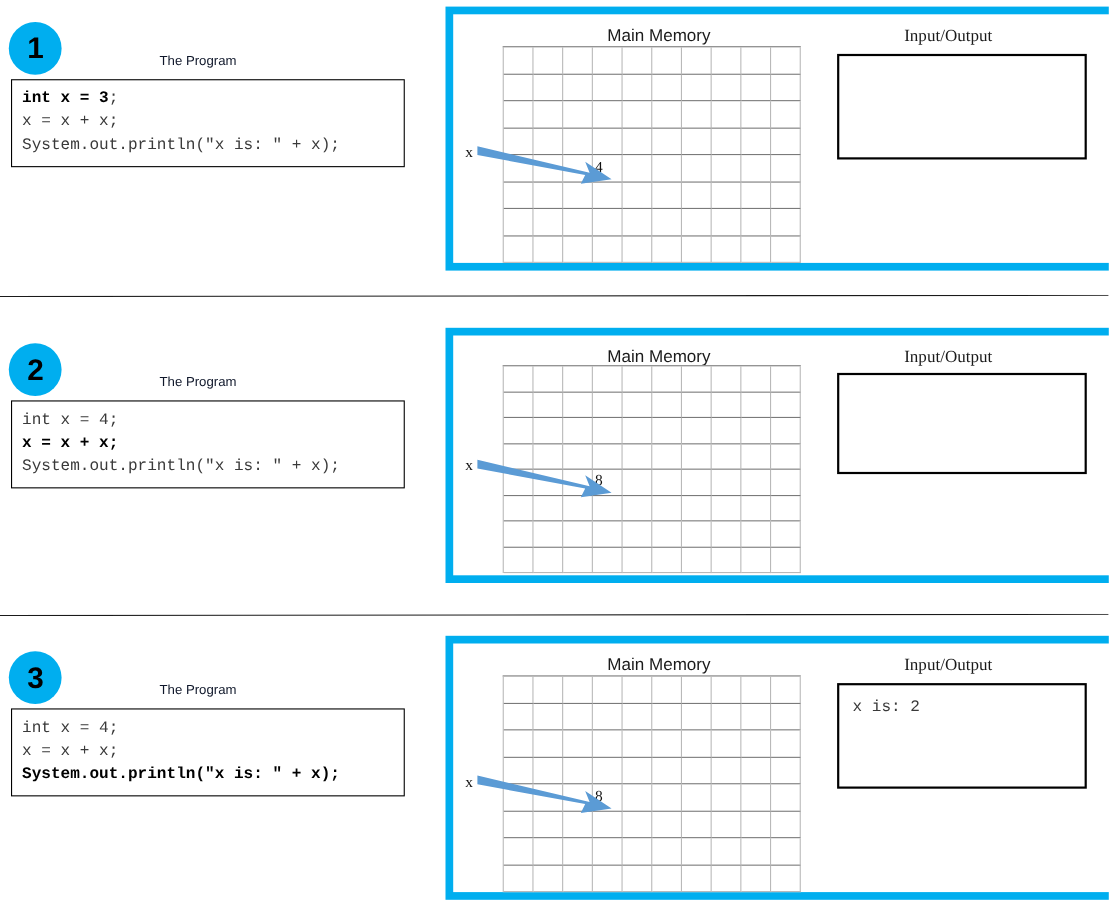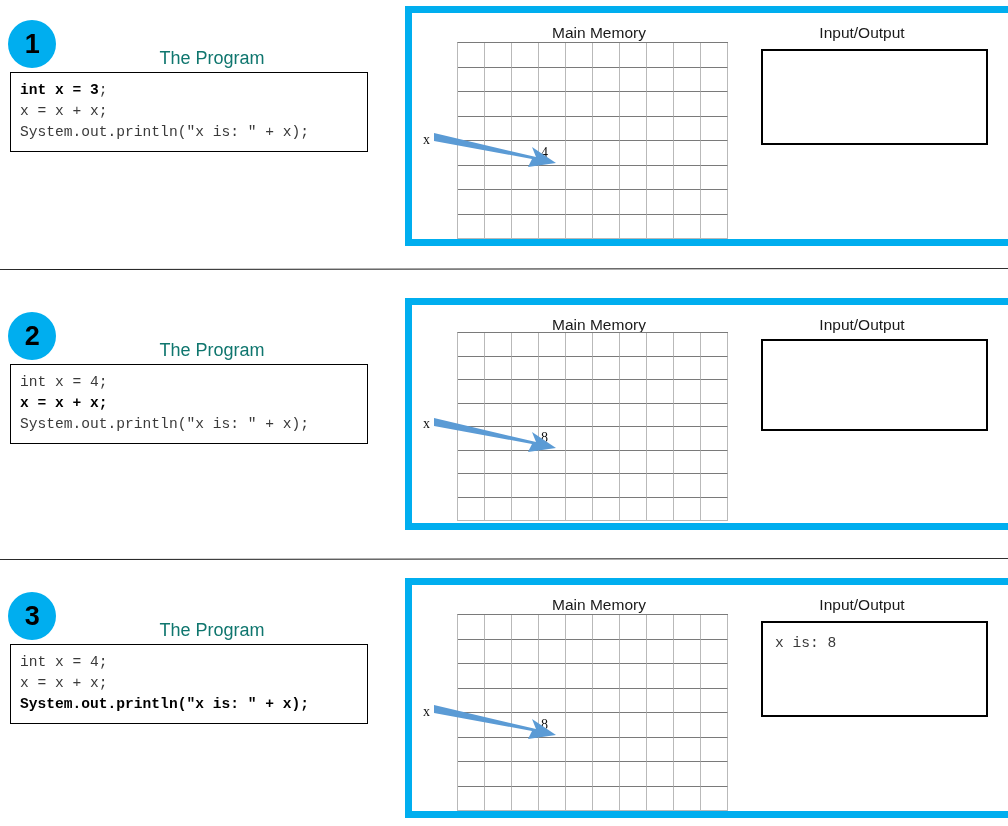--- a/index.html
+++ b/index.html
@@ -38,25 +38,24 @@
     line-height:1;
     letter-spacing:-0.5px;
   }
   .panel .step-badge{left:8px;top:20px;}
 
   
   .program-caption{
     position:absolute;
     left:0;width:360px;
     text-align:center;
-    font-size:18px;
-    color:#0f766e;
+    font-size:12px;
+    color:#0f172a;
     font-family:"Liberation Sans", sans-serif;
     white-space:nowrap;
-    padding-left:32px;
   }
   .panel .program-caption{top:48px;}
 
   
   .code-box{
     position:absolute;
     left:10px;width:358px;
     border:1.5px solid #000000;
     background:#ffffff;
     box-sizing:border-box;
@@ -87,21 +86,21 @@
 
   .machine-title{
     position:absolute;
     text-align:center;
     font-size:15.5px;
     color:#1a1a1a;
     font-family:"Liberation Sans", sans-serif;
     white-space:nowrap;
   }
   .title-memory{left:47px;width:280px;top:11px;}
-  .title-io{left:330px;width:240px;top:11px;}
+  .title-io{left:330px;width:240px;top:11px;font-family:Liberation Serif, serif;}
 
   
   .memory-grid{
     position:absolute;
     left:45px;
     display:grid;
     grid-template-columns:repeat(10, 27px);
     border-top:1.5px solid #7a7a7a;
     border-left:1.5px solid #b9b9b9;
     background:#ffffff;
@@ -512,15 +511,15 @@
         <div class="cell last-row"></div>
       </div>
 
     <span class="pointer-label" style="left:11px;top:120px;">x</span>
     <div class="pointer-arrow" style="left:20px;top:112px;">
       <svg width="130" height="48" viewBox="0 0 130 48">
         <path d="M 2 8 L 104 32 L 100 22 L 124 38 L 96 42 L 100 34 L 2 16 Z" fill="#5B9BD5"></path>
       </svg>
     </div>
 
-    <div class="io-box">x is: 8</div>
+    <div class="io-box">x is: 2</div>
   </div>
 </section>
 
 </body></html>

